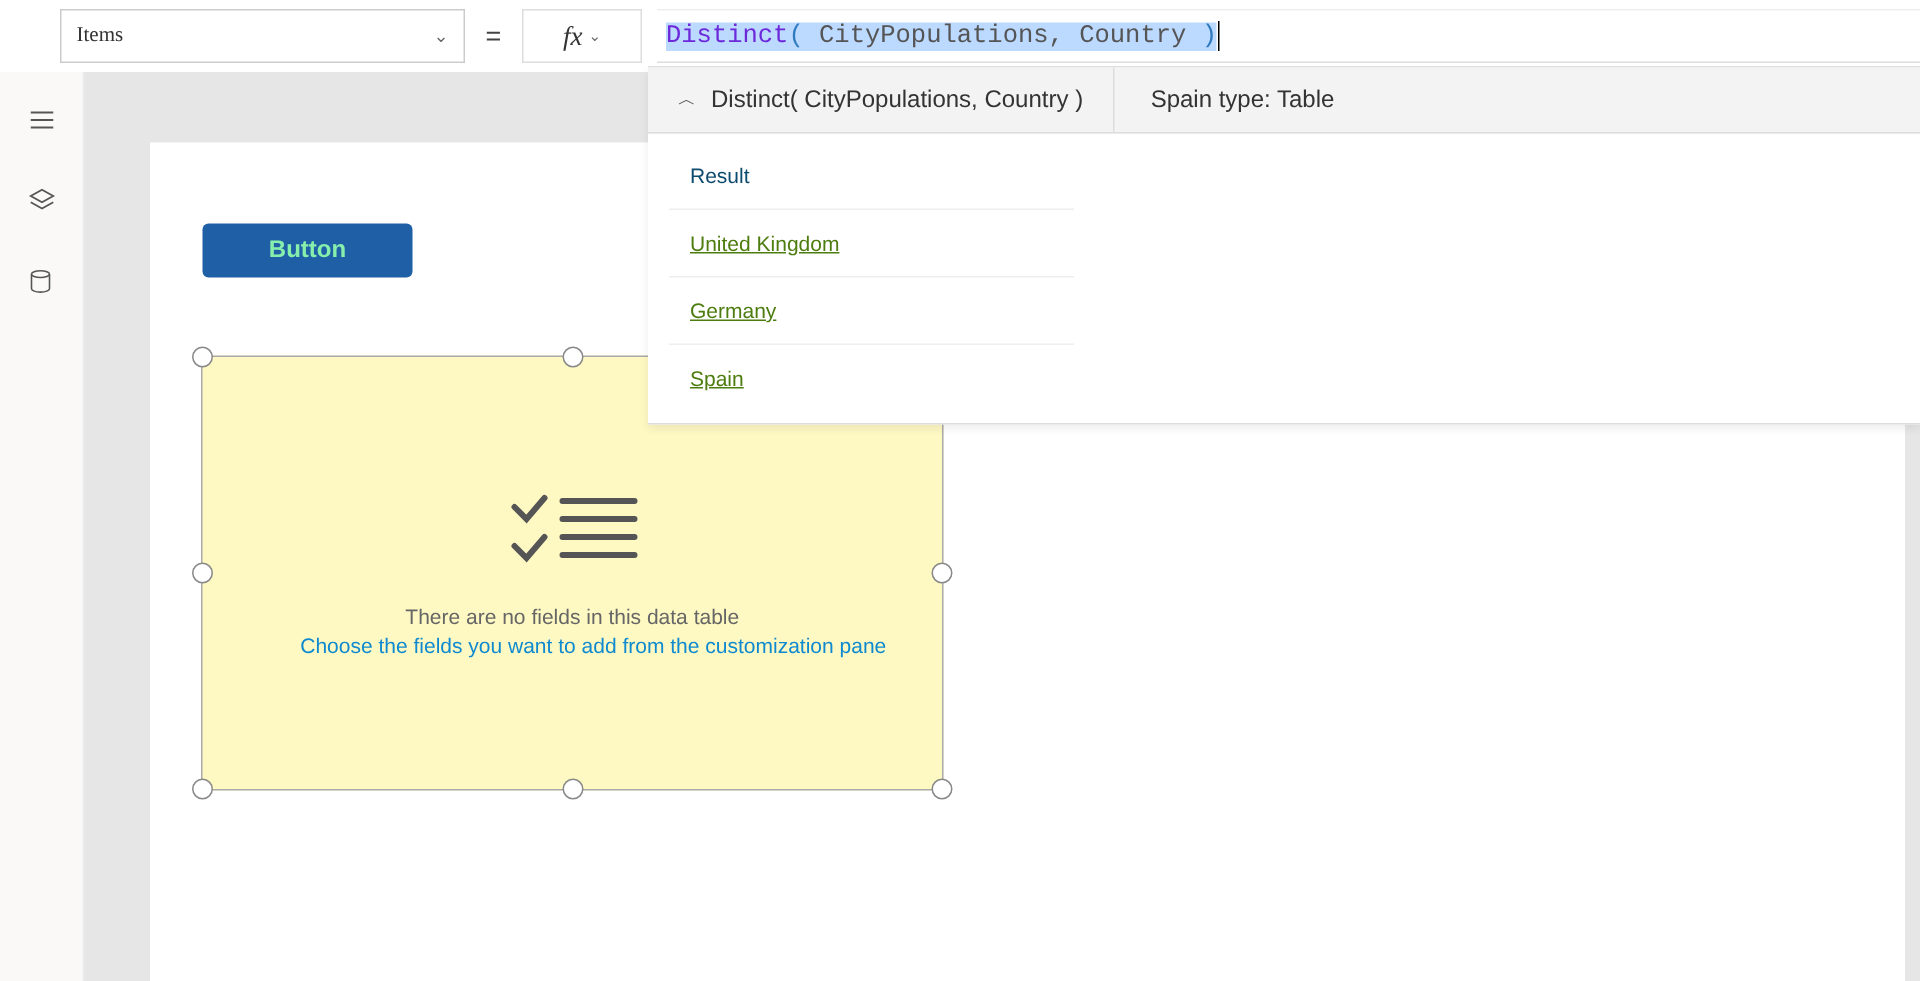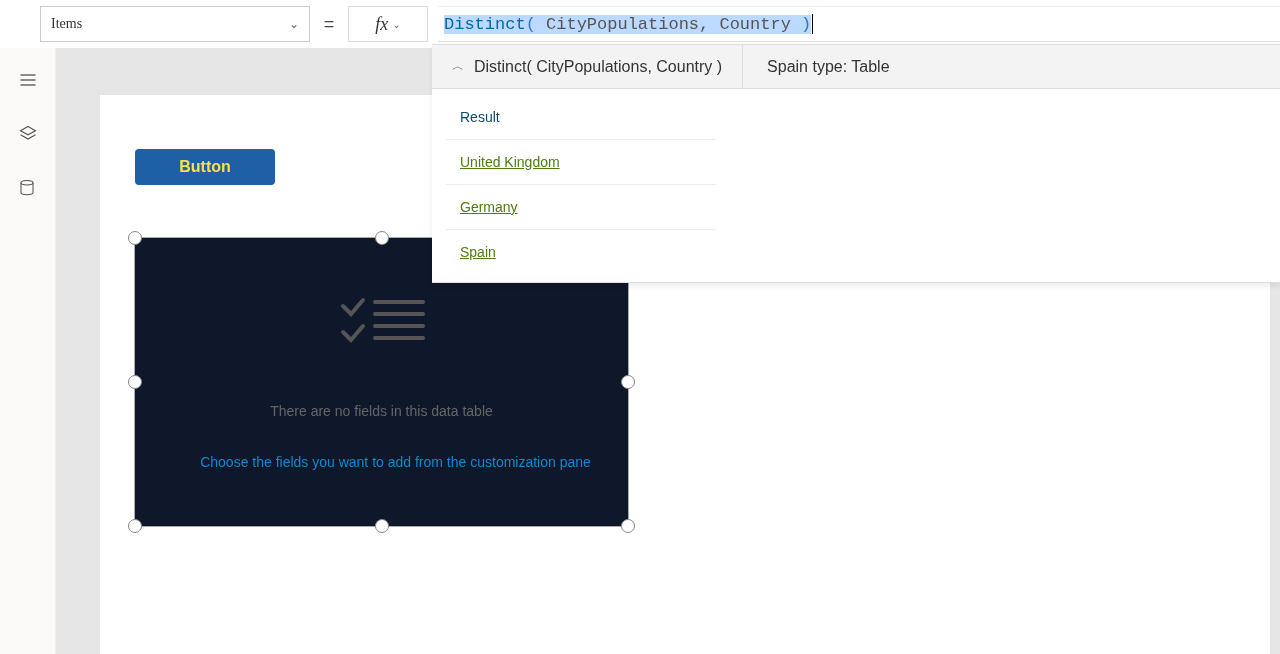--- a/index.html
+++ b/index.html
@@ -74,21 +74,21 @@
     align-items: center;
     padding: 0 6px;
     font-family: Consolas, "Courier New", monospace;
     font-size: 17px;
     background: #fff;
     white-space: pre;
   }
   .formula-input .sel {
     background: #bcd9ff;
   }
-  .tok-func { color: #0369a1; }
+  .tok-func { color: #6d28d9; }
   .tok-paren { color: #2e7bbf; }
   .tok-arg { color: #555; }
   .tok-comma { color: #555; }
   .cursor {
     display:inline-block;
     width:1px;
     height:20px;
     background:#000;
     vertical-align:middle;
     margin-left:1px;
@@ -134,45 +134,44 @@
     background: #fff;
   }
 
   .btn-control {
     position: absolute;
     left: 135px;
     top: 149px;
     width: 140px;
     height: 36px;
     background: #1f5fa6;
-    color: #fde047;
+    color: #86efac;
     border: none;
     border-radius: 4px;
     font-weight: 600;
     font-size: 16px;
     display:flex;
     align-items:center;
     justify-content:center;
     text-align:center;
   }
 
   
   .data-table {
     position: absolute;
     left: 134px;
     top: 237px;
     width: 495px;
     height: 290px;
     border: 1px solid #aaa;
-    background: #0f172a;
+    background: #fef9c3;
     display:flex;
     flex-direction:column;
     align-items:center;
     justify-content:center;
-    gap:32px;
   }
   .handle {
     position: absolute;
     width: 14px;
     height: 14px;
     border: 1px solid #888;
     background: #fff;
     border-radius: 50%;
   }
   .h-tl { left: -7px; top: -7px; }

